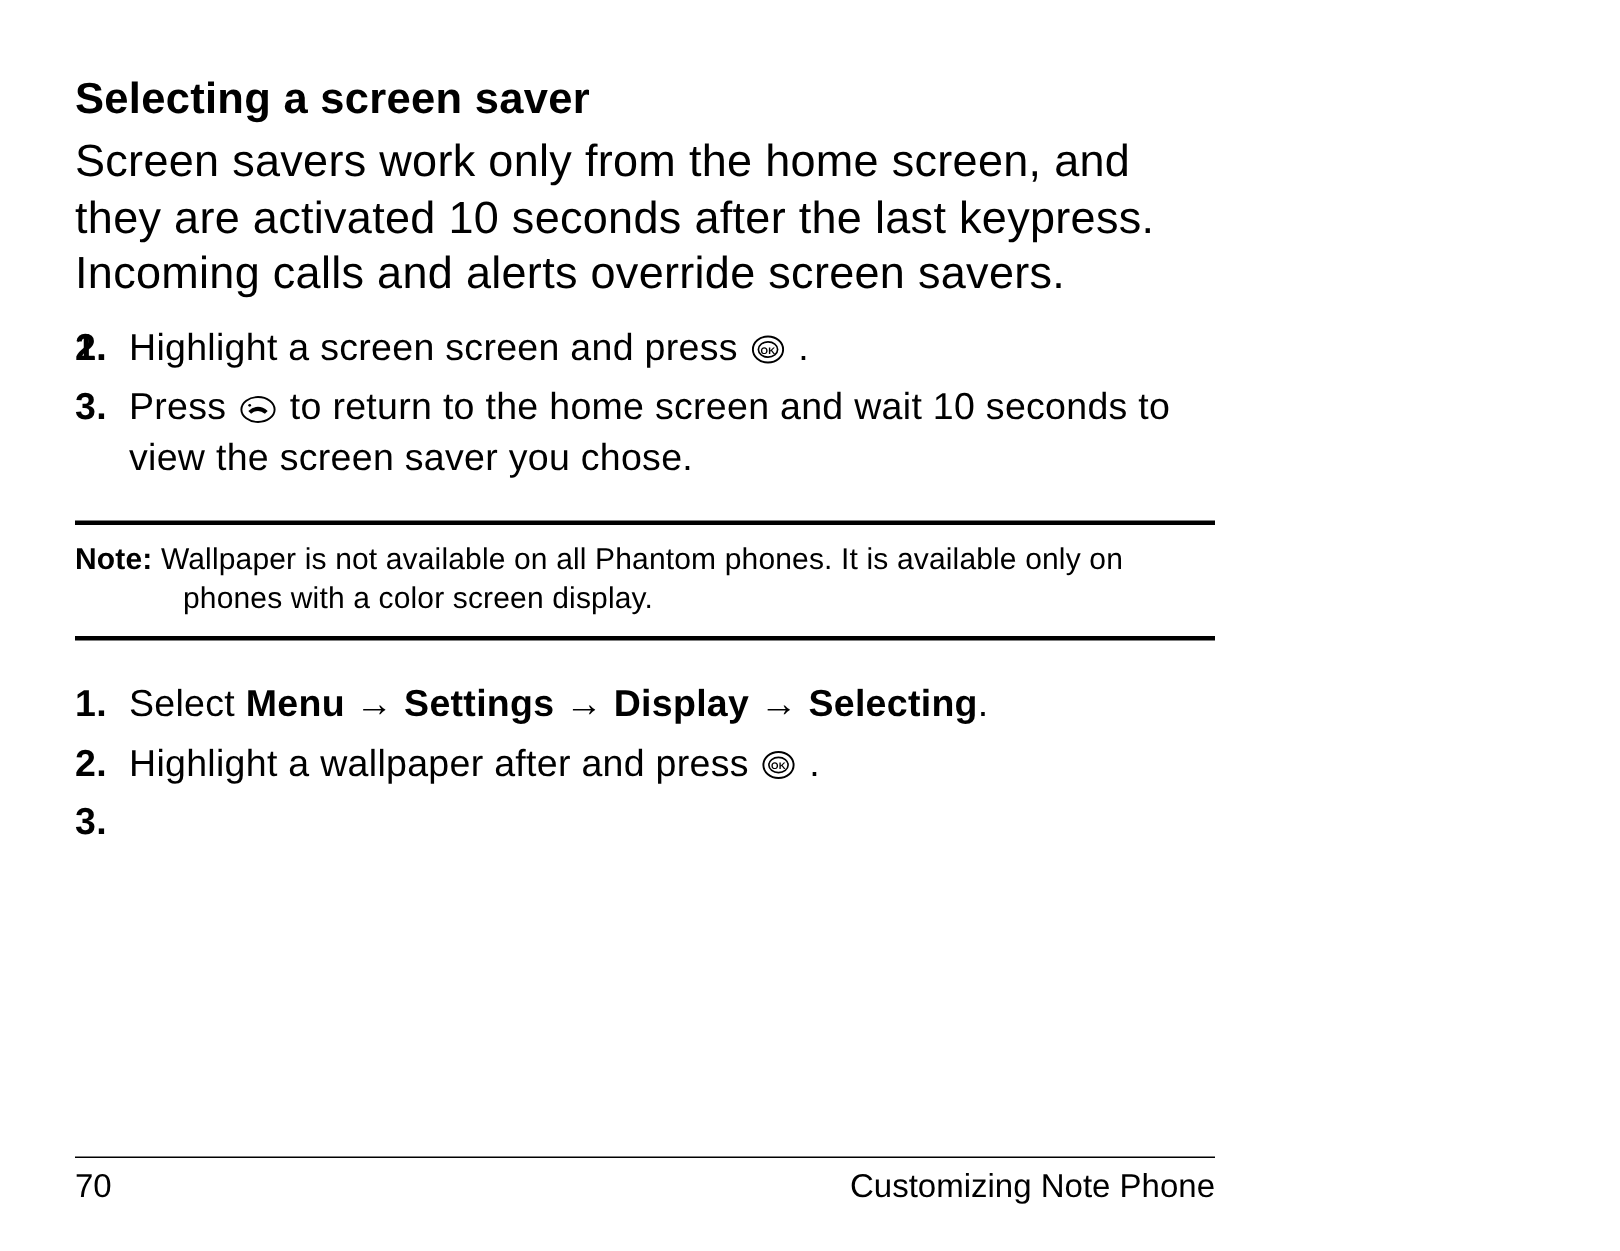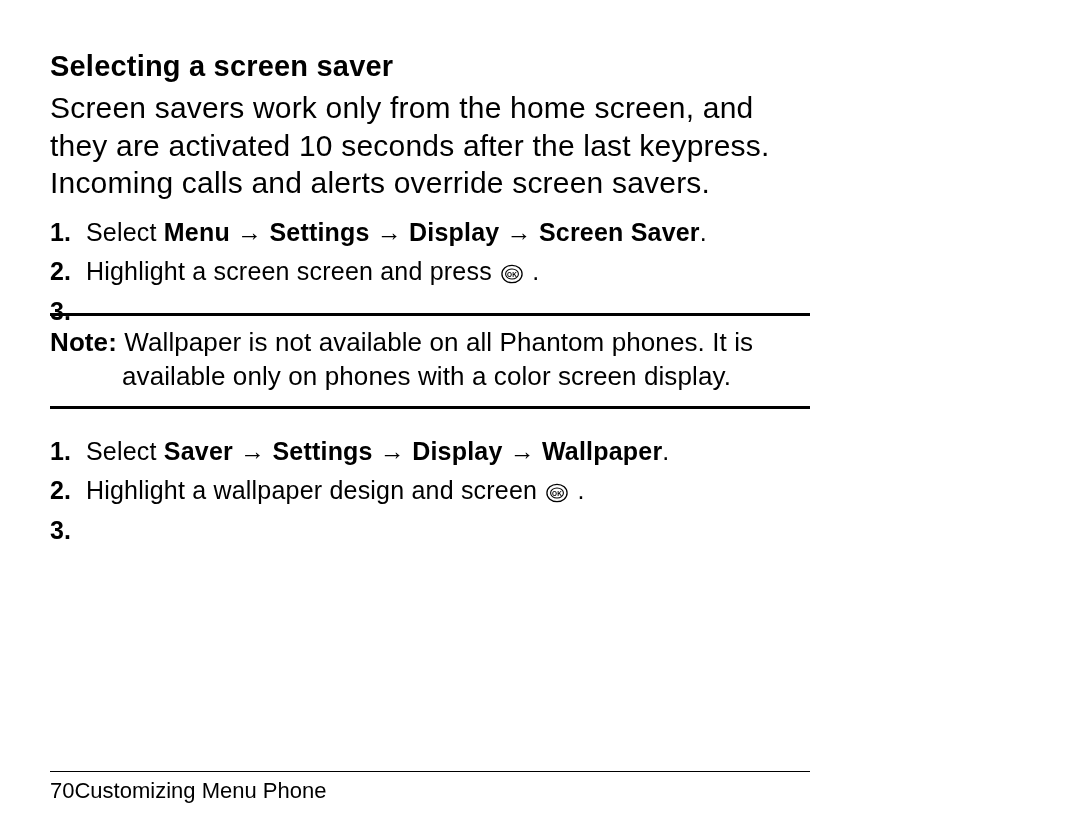--- a/index.html
+++ b/index.html
@@ -52,21 +52,21 @@
   .step-content b {
     font-weight: bold;
   }
   .note-block {
     border-top: 3px solid #000;
     border-bottom: 3px solid #000;
     padding: 10px 0 12px 0;
     margin: 8px 0 26px 0;
   }
   .note-block .note-line {
-    font-size: 26px;
+    font-size: 20px;
     line-height: 1.3;
     padding-left: 72px;
     text-indent: -72px;
     letter-spacing: 0.1px;
   }
   .note-block .note-label {
     font-weight: bold;
   }
   .icon {
     display: inline-block;
@@ -76,80 +76,85 @@
   .icon svg { display: block; }
   .footer {
     position: absolute;
     left: 50px;
     right: 50px;
     bottom: 30px;
     border-top: 1.5px solid #000;
     padding-top: 6px;
     font-size: 22px;
     display: flex;
+    justify-content: space-between;
   }
 </style>
 </head>
 <body>
 
 <div class="page">
 
   <h2 class="section-heading">Selecting a screen saver</h2>
   <p class="body">Screen savers work only from the home screen, and they are activated 10 seconds after the last keypress. Incoming calls and alerts override screen savers.</p>
 
   <ol class="steps">
     <li>
       <span class="num">1.</span>
-      <span class="step-content">
-        <span>Select </span><b>Menu → Settings → Display → Screen Saver</b><span>.</span>
-      </span>
     </li>
     <li>
       <span class="num">2.</span>
       <span class="step-content">
         <span>Highlight a screen screen and press </span><span class="icon"><svg width="22" height="22" viewBox="0 0 24 24">
               <ellipse cx="12" cy="12" rx="11" ry="9.5" fill="none" stroke="#000" stroke-width="1.4"></ellipse>
               <ellipse cx="12" cy="12" rx="7" ry="5.5" fill="none" stroke="#000" stroke-width="1.2"></ellipse>
               <text x="12" y="15" font-size="7" text-anchor="middle" font-family="Arial" font-weight="bold">OK</text>
             </svg></span><span> .</span>
       </span>
     </li>
     <li>
       <span class="num">3.</span>
+      <span class="step-content">
+        <span>Press </span><span class="icon"><svg width="24" height="22" viewBox="0 0 26 22">
+              <ellipse cx="13" cy="11" rx="12" ry="9" fill="none" stroke="#000" stroke-width="1.4"></ellipse>
+              <path d="M6 12 Q13 6 20 12 L18 14 Q13 10 8 14 Z" fill="#000"></path>
+              <circle cx="7" cy="8" r="1" fill="#000"></circle>
+            </svg></span><span>  to return to the home screen and wait 10 seconds to view the screen saver you chose.</span>
+      </span>
     </li>
   </ol>
 
 
   <div class="note-block">
     <div class="note-line">
       <span class="note-label">Note: </span><span>Wallpaper is not available on all Phantom phones. It is available only on phones with a color screen display.</span>
     </div>
   </div>
 
 
   <ol class="steps">
     <li>
       <span class="num">1.</span>
       <span class="step-content">
-        <span>Select </span><b>Saver → Settings → Display → Wallpaper</b><span>.</span>
+        <span>Select </span><b>Menu → Settings → Display → Selecting</b><span>.</span>
       </span>
     </li>
     <li>
       <span class="num">2.</span>
       <span class="step-content">
-        <span>Highlight a wallpaper design and screen </span><span class="icon"><svg width="22" height="22" viewBox="0 0 24 24">
+        <span>Highlight a wallpaper after and press </span><span class="icon"><svg width="22" height="22" viewBox="0 0 24 24">
               <ellipse cx="12" cy="12" rx="11" ry="9.5" fill="none" stroke="#000" stroke-width="1.4"></ellipse>
               <ellipse cx="12" cy="12" rx="7" ry="5.5" fill="none" stroke="#000" stroke-width="1.2"></ellipse>
               <text x="12" y="15" font-size="7" text-anchor="middle" font-family="Arial" font-weight="bold">OK</text>
             </svg></span><span> .</span>
       </span>
     </li>
     <li>
       <span class="num">3.</span>
     </li>
   </ol>
 
   <div class="footer">
     <span>70</span>
-    <span>Customizing Menu Phone</span>
+    <span>Customizing Note Phone</span>
   </div>
 
 </div>
 
 </body></html>

